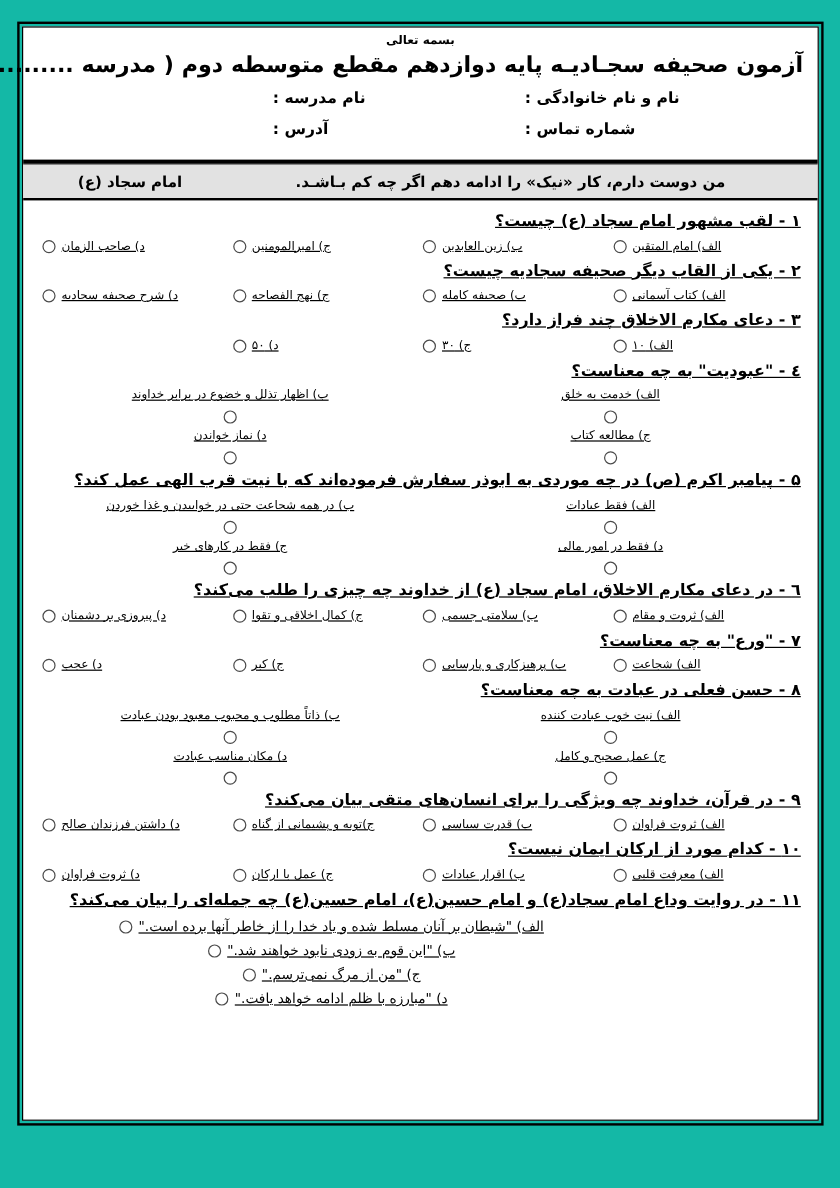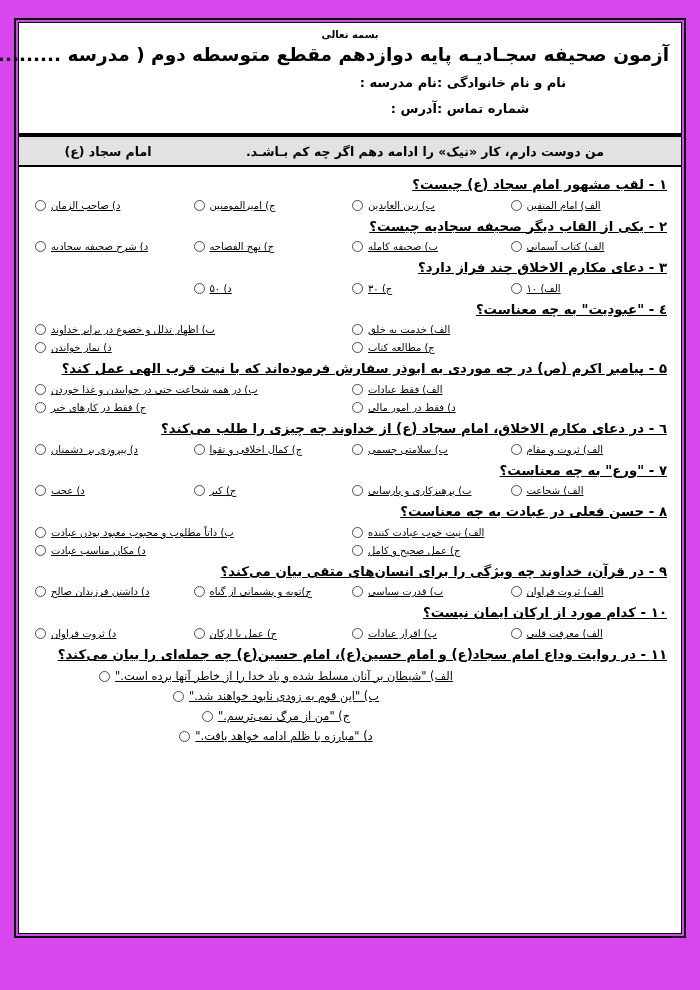--- a/index.html
+++ b/index.html
@@ -5,21 +5,21 @@
   * { box-sizing: border-box; }
   html, body {
     margin: 0; padding: 0;
     background: #ffffff;
     font-family: "DejaVu Sans", "Liberation Sans", sans-serif;
   }
   #page {
     position: relative;
     width: 700px;
     height: 990px;
-    background: #d946ef;
+    background: #14b8a6;
     overflow: hidden;
   }
   .sheet {
     position: absolute;
     left: 18px;
     top: 22px;
     width: 664px;
     height: 912px;
     border: 1px solid #000;
     outline: 2px solid #000;
@@ -54,21 +54,21 @@
   .field-row {
     display: flex;
     align-items: center;
     font-size: 13px;
     font-weight: 700;
     margin: 0 0 11px 0;
     white-space: nowrap;
   }
   .field-row .fcell { flex: 0 0 auto; }
   .field-row .f-right { width: 232px; text-align: left; }
-  .field-row .f-mid   { width: 210px; text-align: right; }
+  .field-row .f-mid   { width: 210px; text-align: left; }
   .field-row .f-fill  { flex: 1 1 auto; }
 
   
   .quote-band {
     background: #e2e2e2;
     border-top: 1px solid #000;
     border-bottom: 2px solid #000;
     height: 31px;
     display: flex;
     align-items: center;
@@ -93,21 +93,21 @@
     font-weight: 700;
     color: #000;
     text-align: right;
     line-height: 1.55;
     margin: 2px 0 1px 0;
     white-space: nowrap;
   }
 
   .opts { display: flex; width: 100%; }
   .opts.cols4 > .opt { width: 25%; }
-  .opts.cols2 > .opt { width: 50%; }
+  .opts.cols2 > .opt { width: 50%; flex-direction: column; }
   .opts.cols1 > .opt { width: 100%; }
 
   .opt-rows { display: flex; flex-direction: column; }
   .opt-rows .opts { margin-bottom: 1px; }
 
   .opt {
     display: flex;
     align-items: center;
     justify-content: flex-end;
     gap: 5px;

